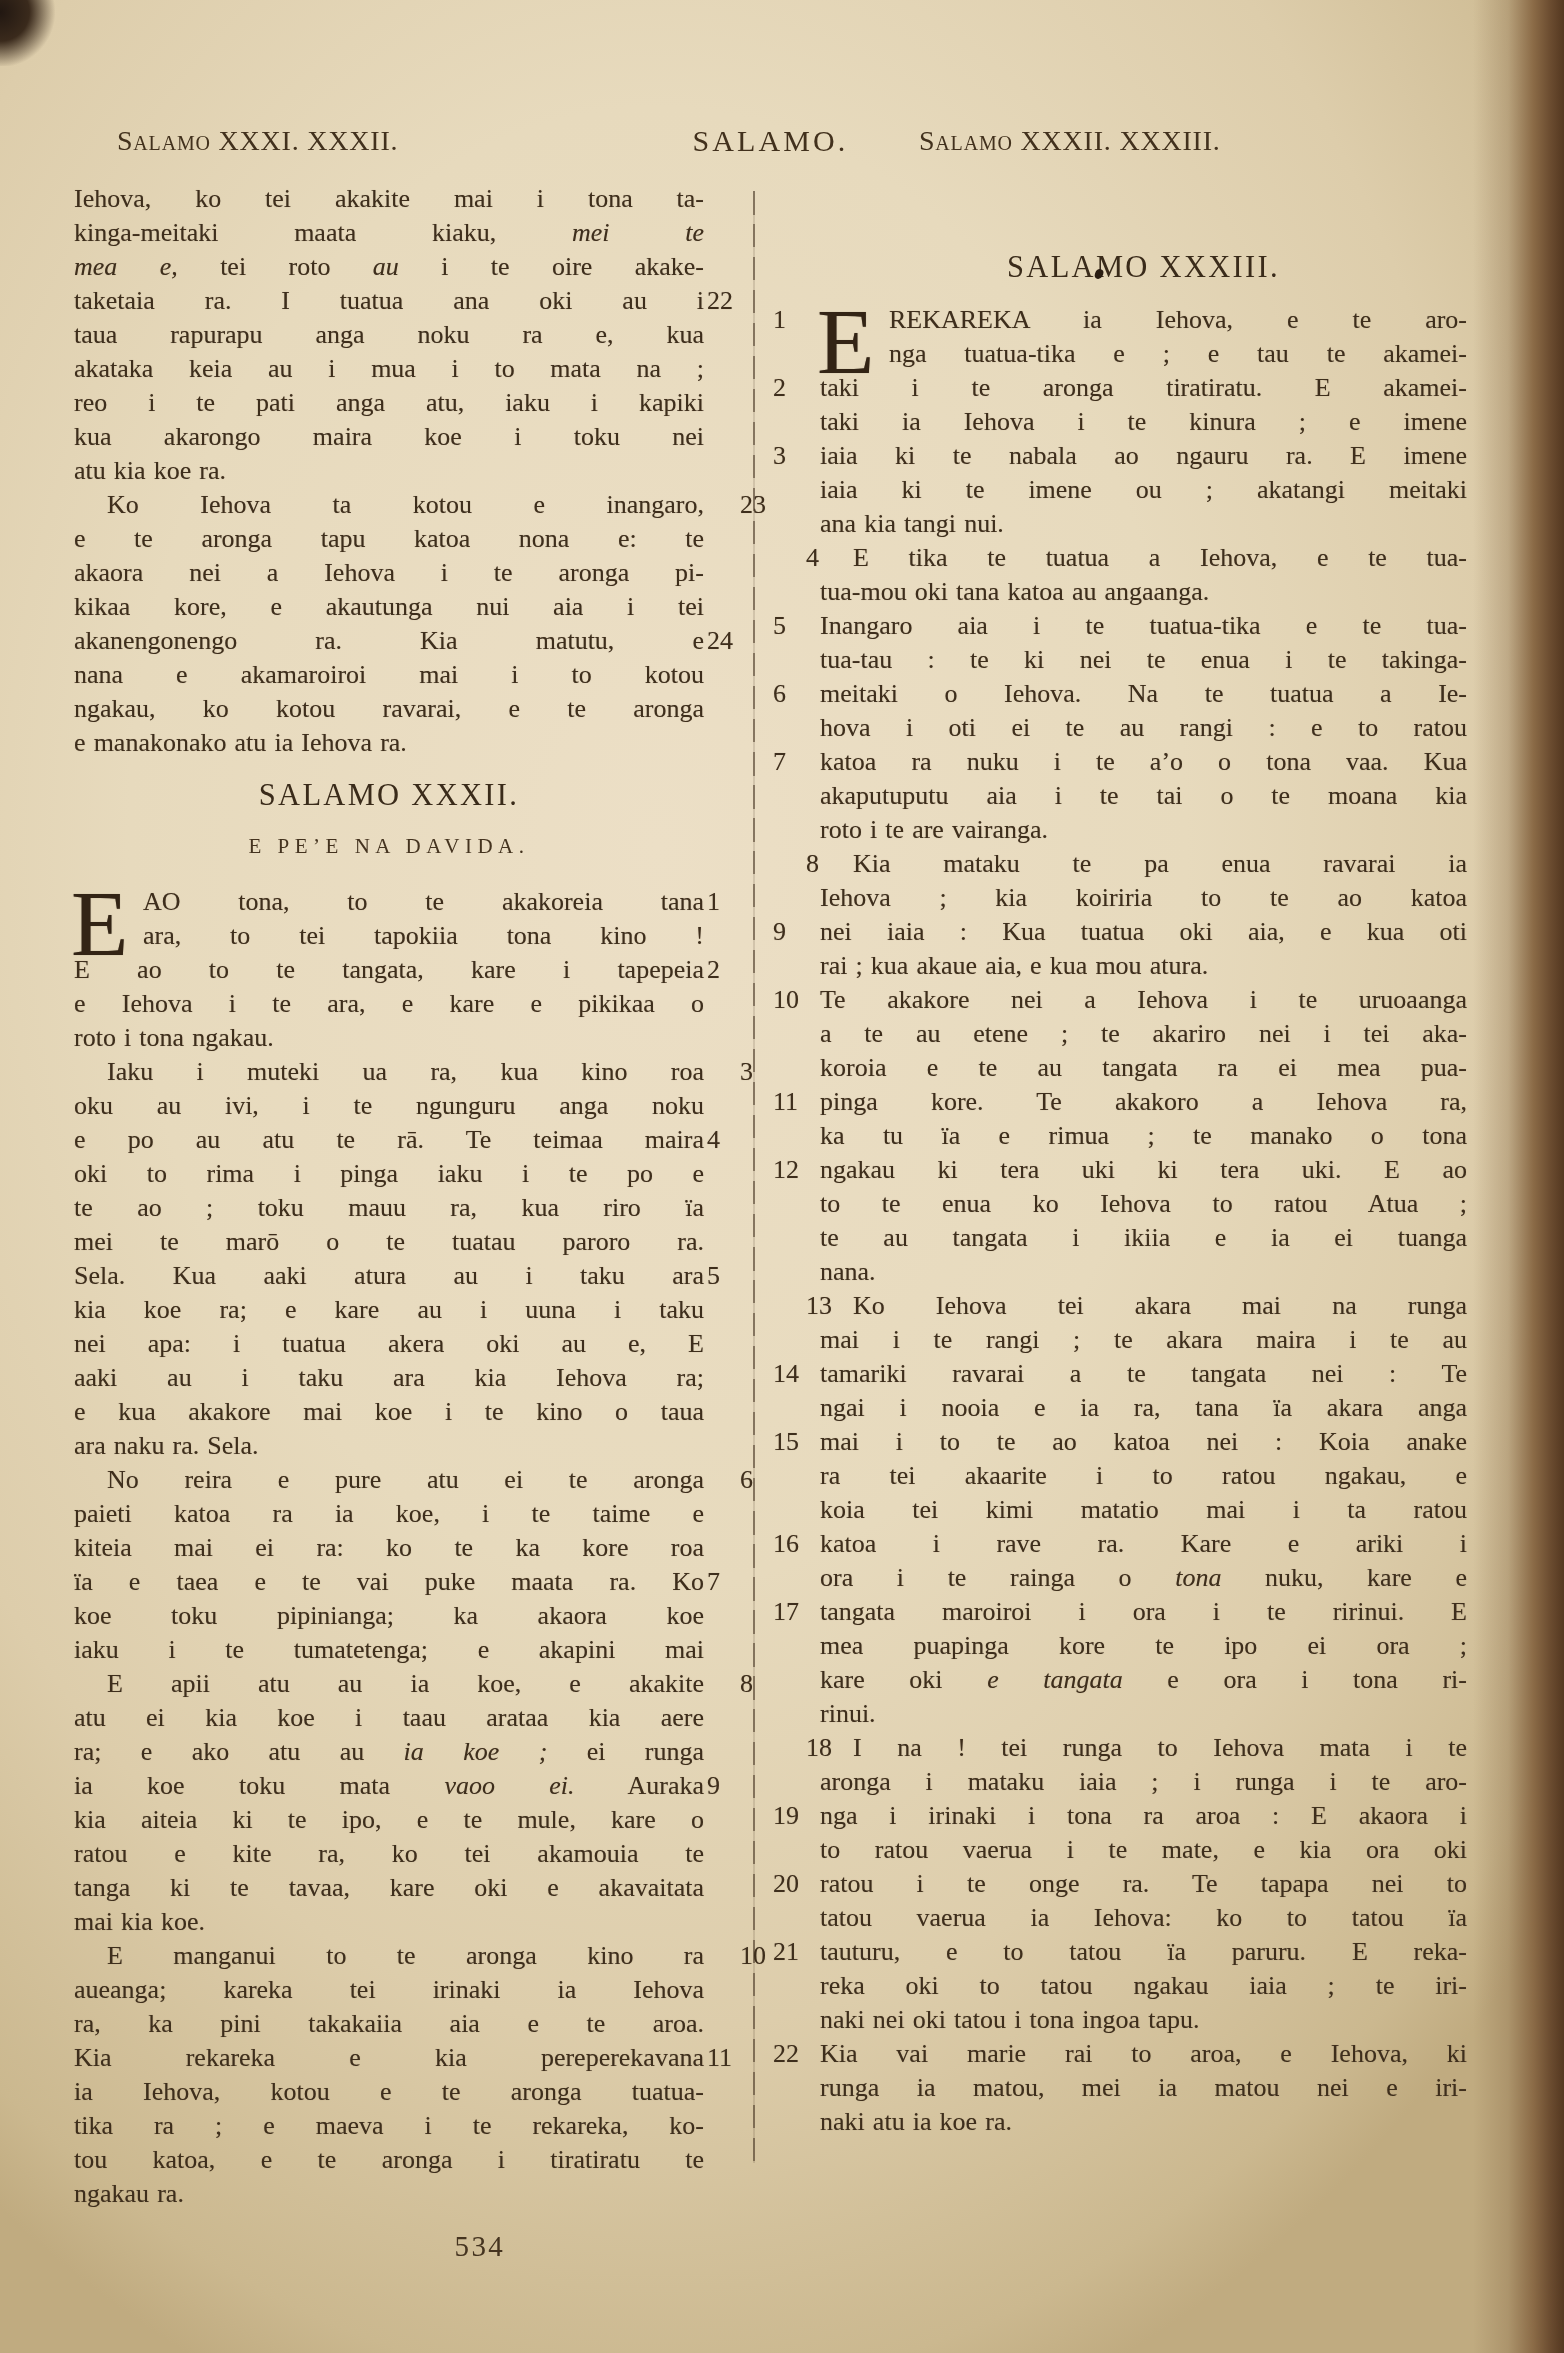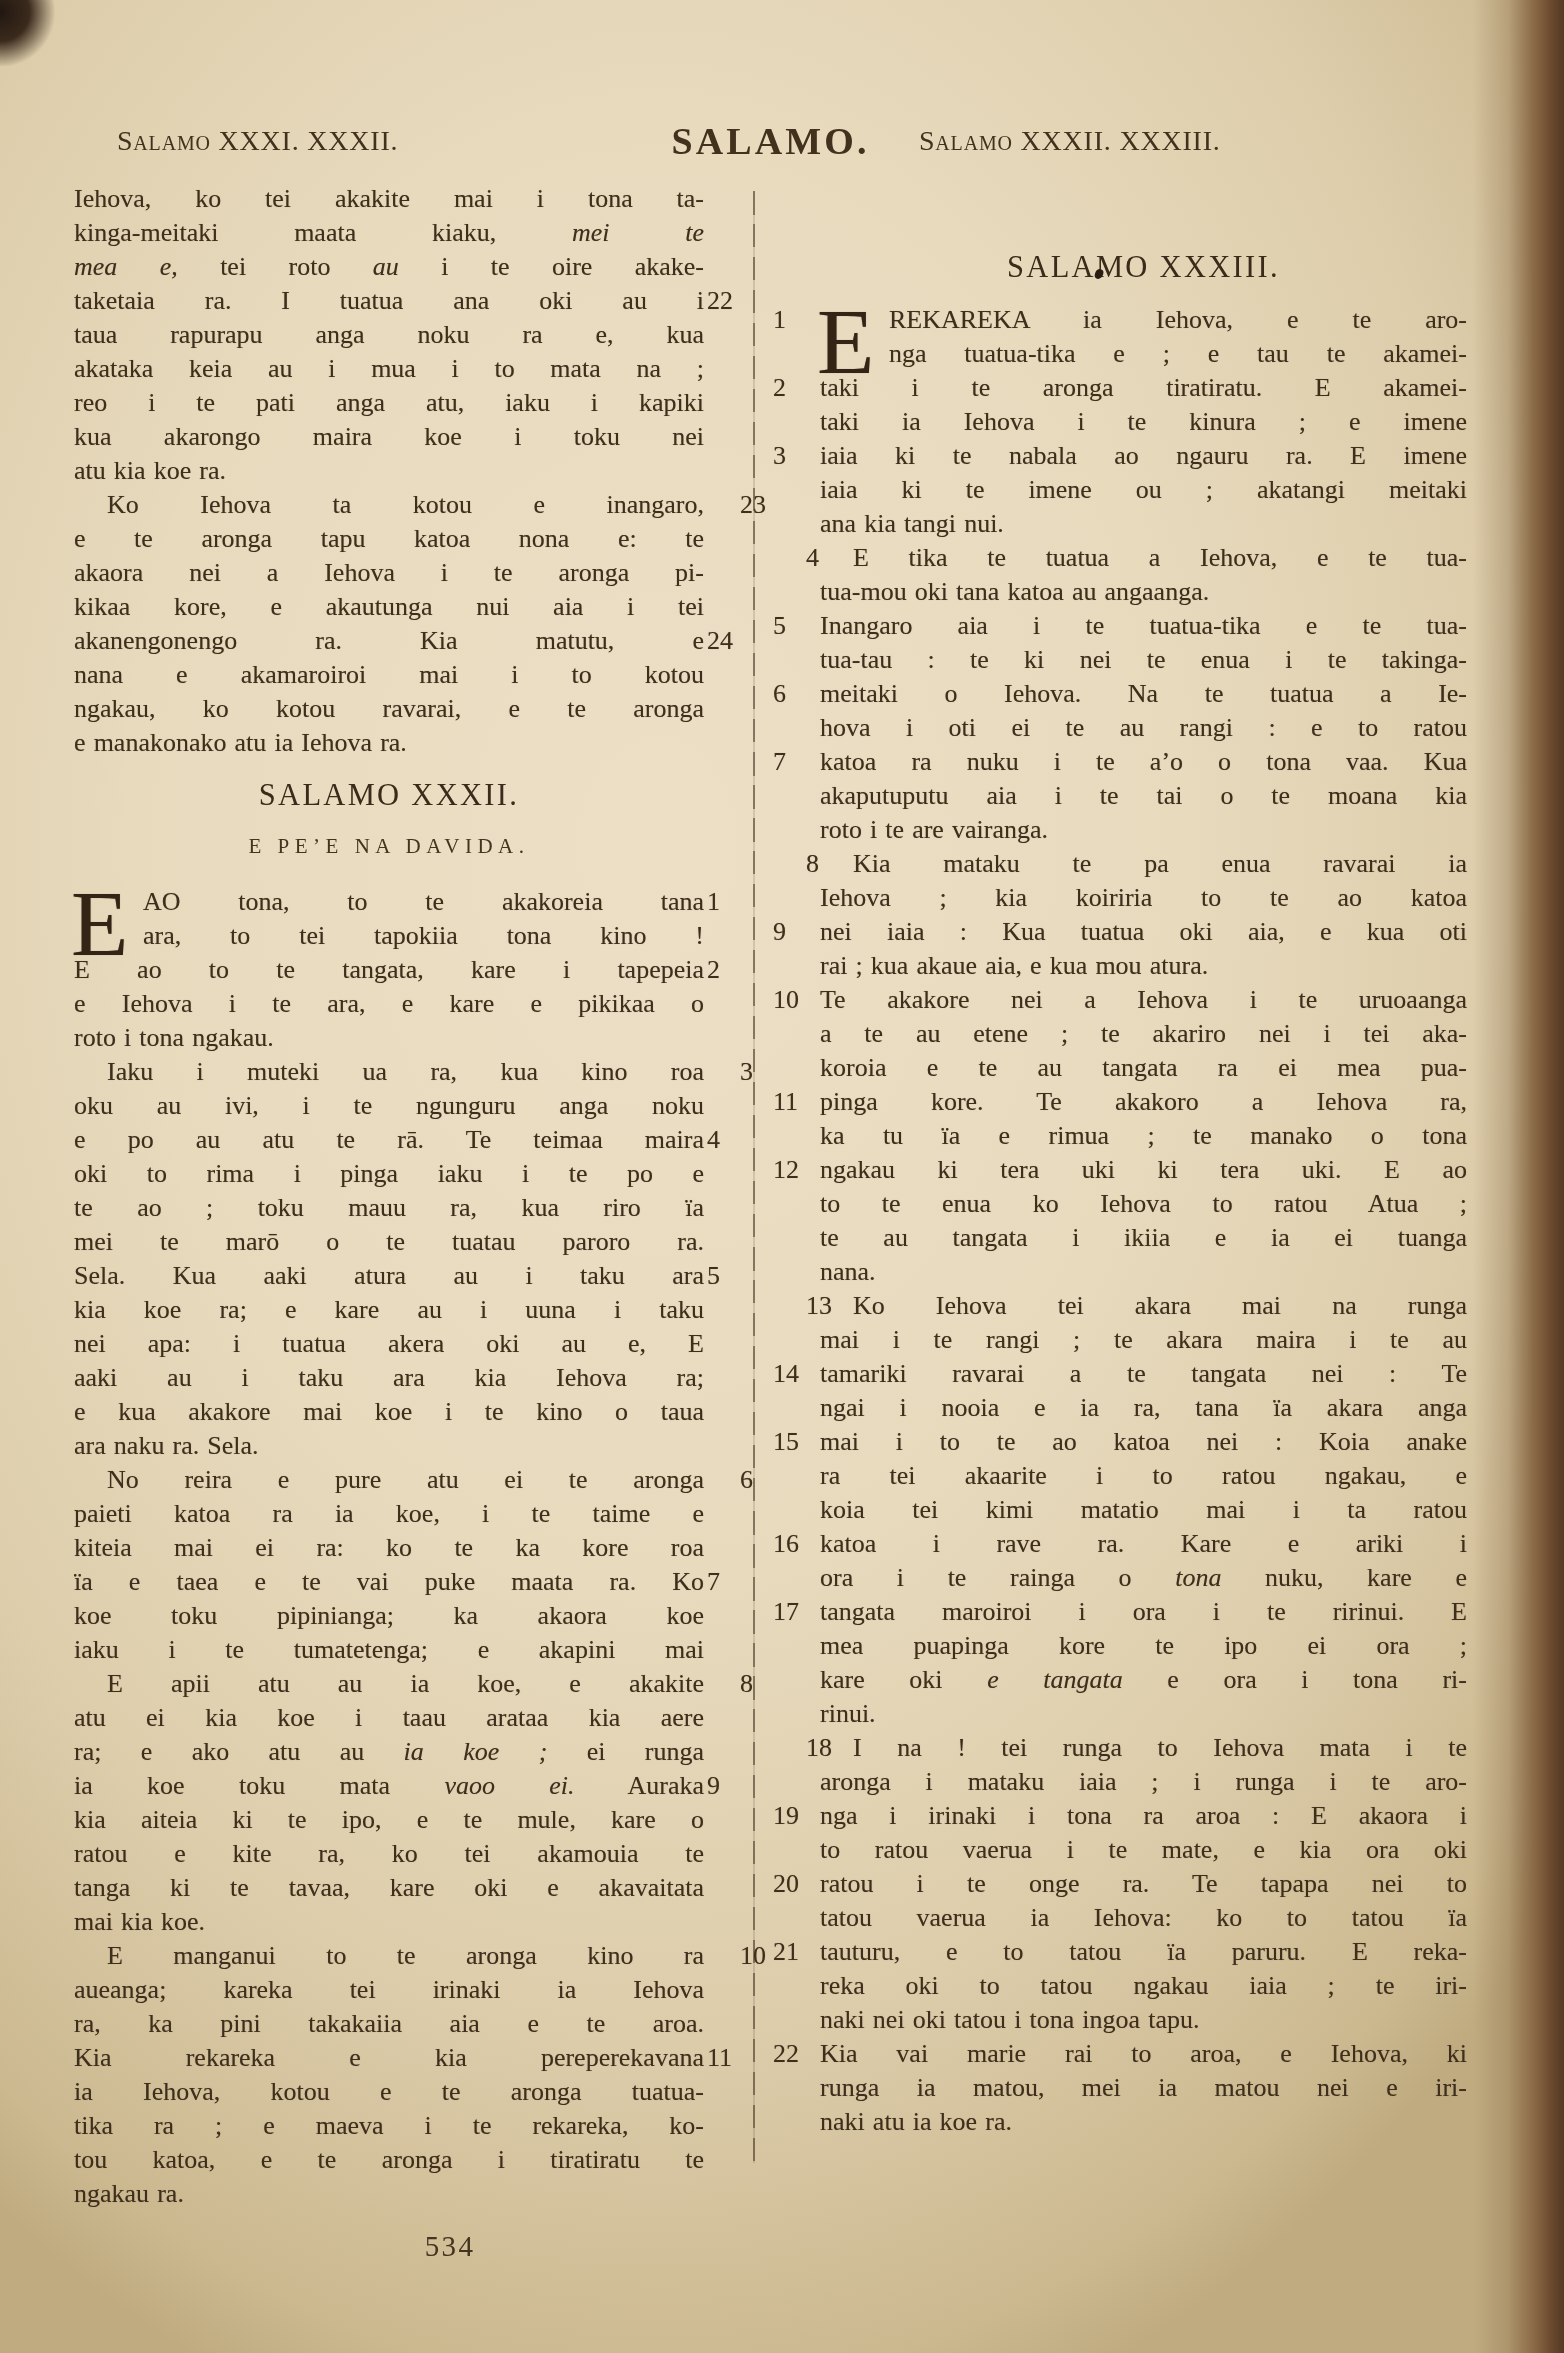--- a/index.html
+++ b/index.html
@@ -33,21 +33,21 @@
     background:repeating-linear-gradient(180deg,
       rgba(66,48,30,.60) 0px, rgba(66,48,30,.60) 23.5px,
       rgba(66,48,30,.15) 23.5px, rgba(66,48,30,.15) 33px);
   }
   .running-head{
     position:absolute;top:124px;font-size:28px;line-height:34px;color:#42311d;
     letter-spacing:0.8px;
   }
   .sc{font-variant:small-caps;}
   #header-left{left:117px;}
-  #header-center{left:657px;width:227px;text-align:center;font-size:38px;letter-spacing:3.1px;font-weight:bold;}
+  #header-center{left:657px;width:227px;text-align:center;font-size:30px;letter-spacing:3.1px;}
   #header-right{left:919px;width:548px;text-align:left;}
   .column{position:absolute;top:182px;}
   #left-column{left:74px;width:630px;}
   #right-column{left:820px;width:647px;}
   .line{
     position:relative;height:34px;line-height:34px;font-size:26px;
     text-align:justify;text-align-last:justify;word-spacing:1.6px;color:#3e2e1c;
     text-shadow:0 0 0.8px rgba(62,46,28,.35);
   }
   .line.endl{text-align-last:left;}
@@ -64,21 +64,21 @@
     height:39px;line-height:39px;font-size:30.5px;text-align:center;letter-spacing:2.3px;
     color:#3a2b1a;
   }
   #left-heading{margin-top:15.6px;}
   #left-subheading{
     margin-top:17px;margin-bottom:25px;height:28px;line-height:28px;
     font-size:21px;text-align:center;letter-spacing:5.5px;color:#44331f;
   }
   #right-heading{margin-top:66px;margin-bottom:15.6px;}
   .page-number{
-    position:absolute;left:395px;top:2230px;width:110px;text-align:center;
+    position:absolute;left:395px;top:2230px;width:110px;text-align:right;
     font-size:29px;letter-spacing:2.3px;color:#453420;
   }
   i{font-style:italic;}
 </style>
 </head>
 <body>
 
 <div class="page">
   <div class="running-head sc" id="header-left">Salamo XXXI. XXXII.</div>
   <div class="running-head" id="header-center">SALAMO.</div>

